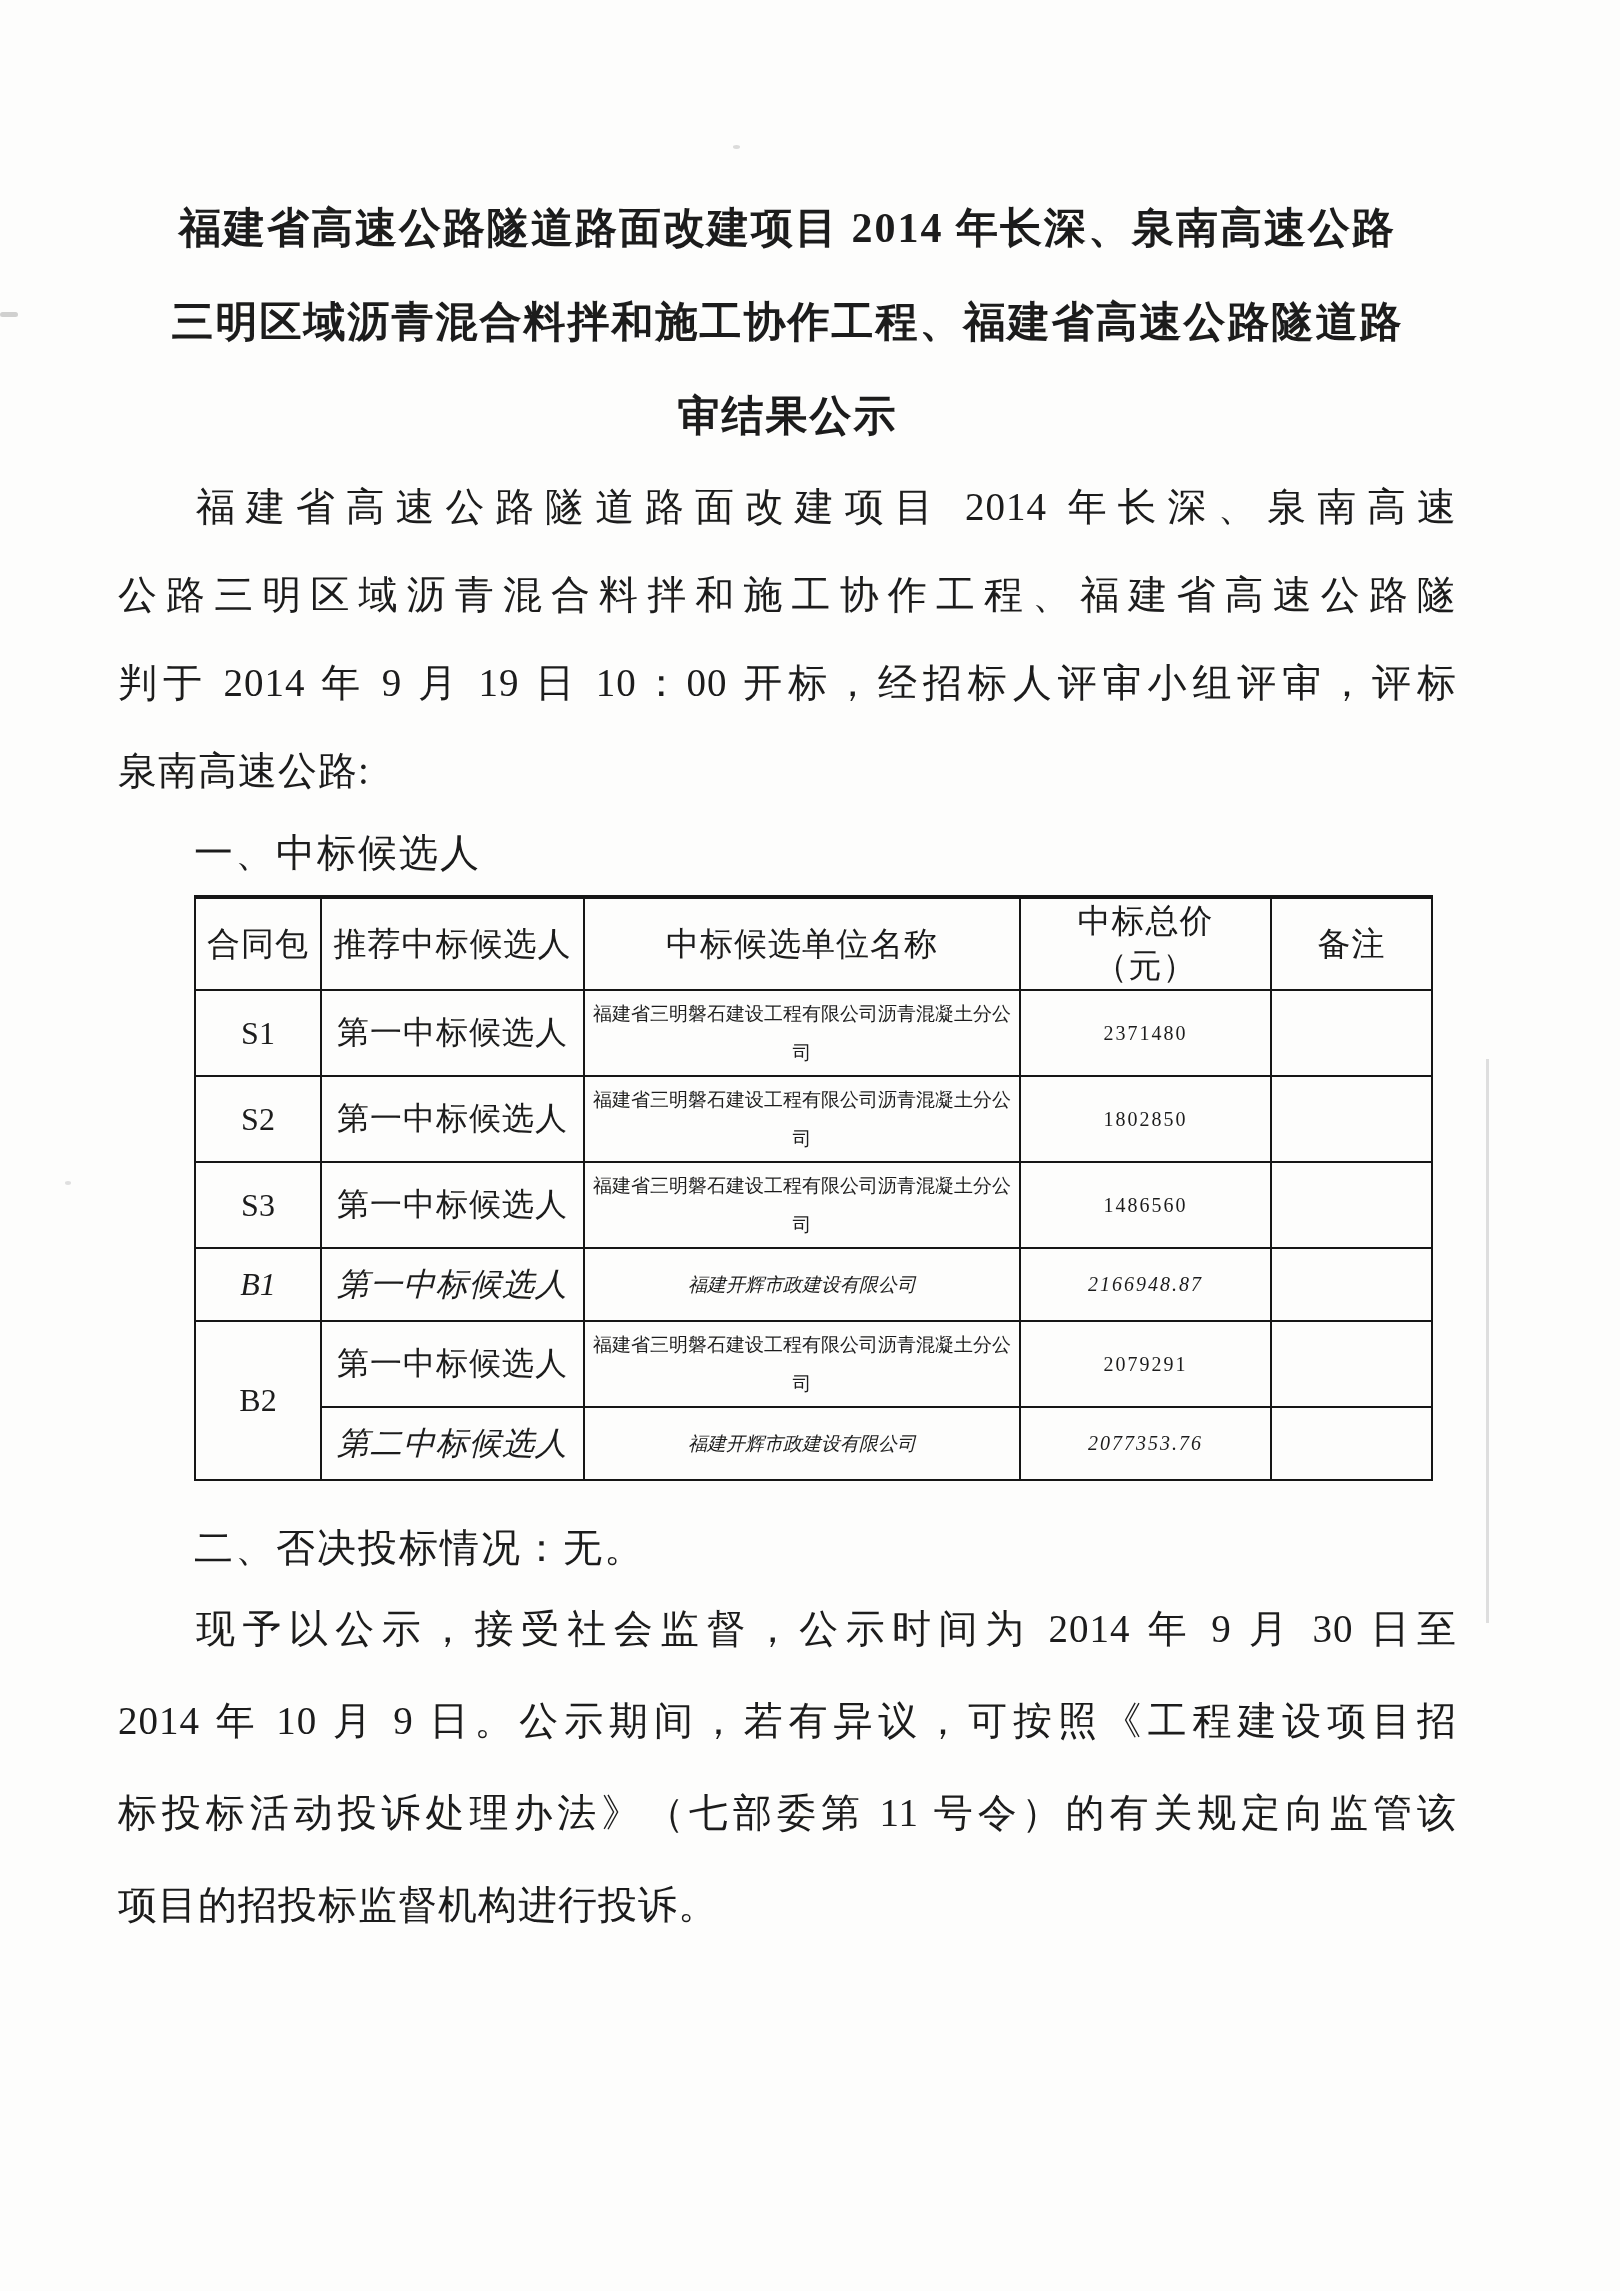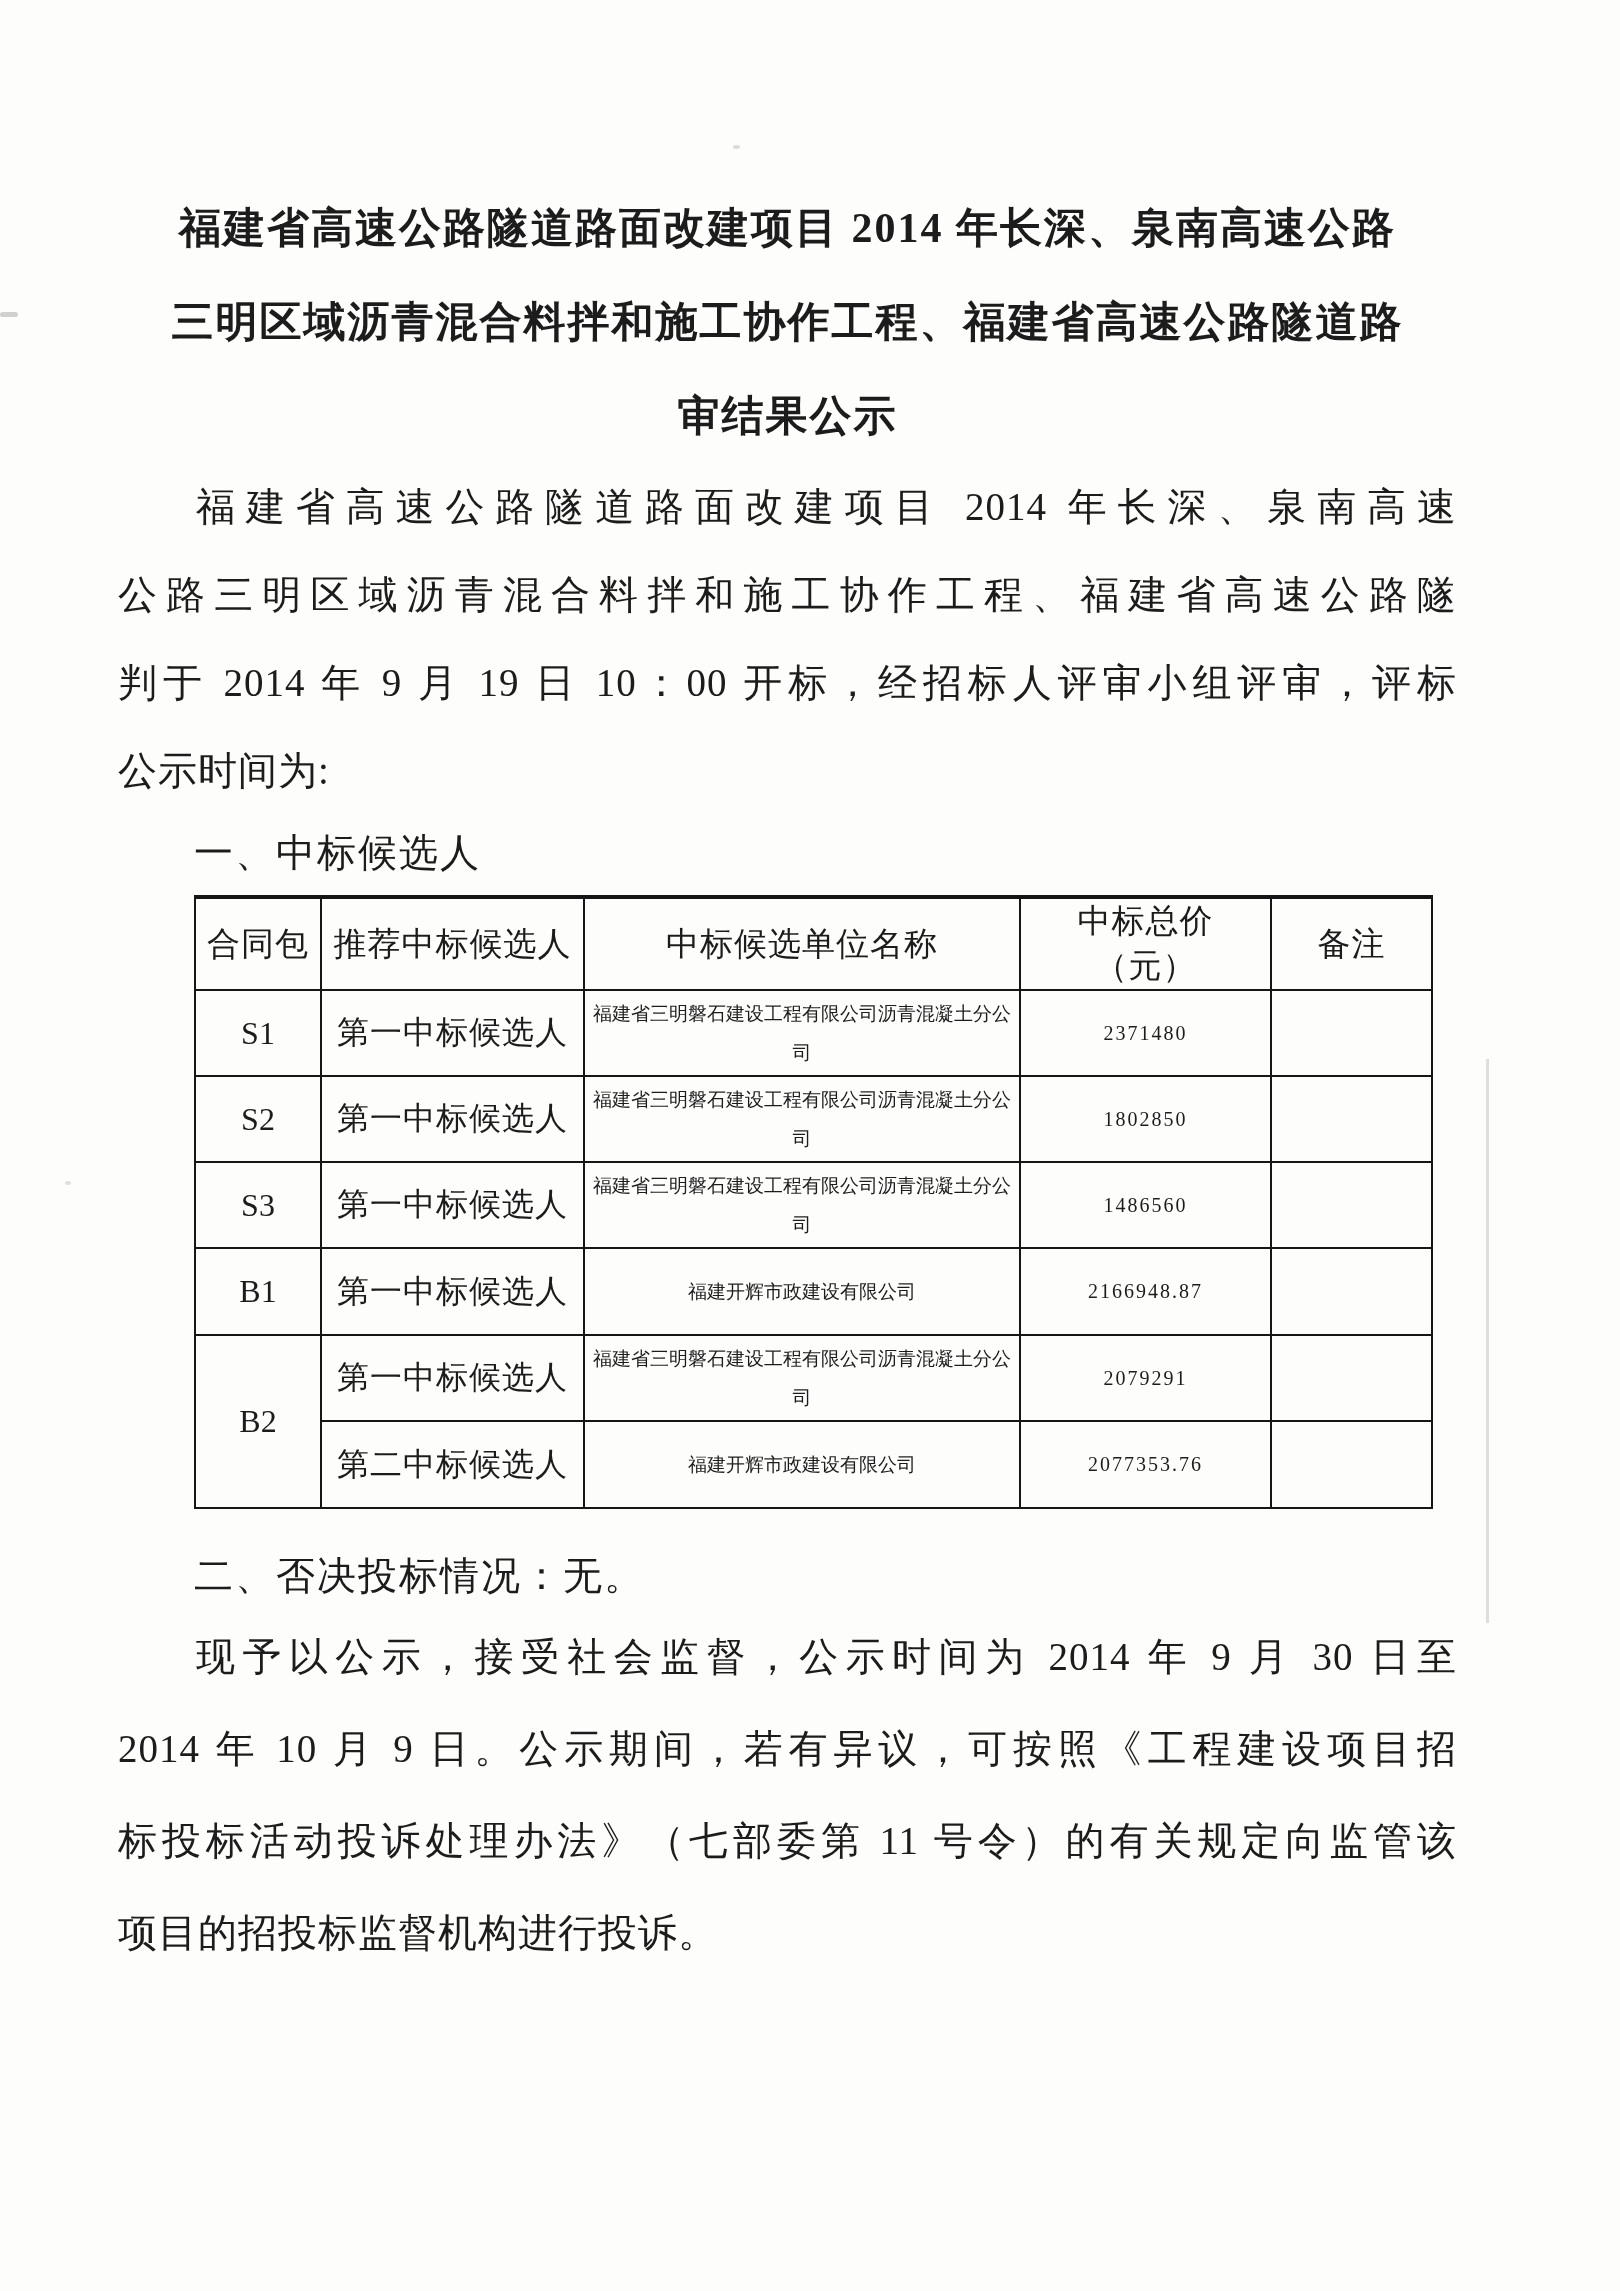--- a/index.html
+++ b/index.html
@@ -53,21 +53,21 @@
     padding:0 5.9px;
     box-sizing:border-box;
   }
   col.c-package{width:126px;}
   col.c-candidate{width:263px;}
   col.c-company{width:436px;}
   col.c-price{width:251px;}
   col.c-remark{width:161px;}
   tr.hdr{height:88px;}
   tr.r-tall{height:86px;}
-  tr.r-short{height:87px;}
+  tr.r-short{height:73px;font-style:italic;}
   th.h-cell{font-size:33px;letter-spacing:1px;}
   td.package-cell{font-size:32px;font-family:"Liberation Serif","DejaVu Serif",serif;}
   td.candidate-cell{font-size:32px;letter-spacing:1px;}
   td.company-cell{font-size:19px;line-height:39px;padding:2px 33px;}
   td.price-cell{font-size:20px;letter-spacing:2px;}
   td.remark-cell{font-size:32px;}
   
   .artifact{position:absolute;background:#9a9a9a;opacity:.45;}
   .artifact.dash-left{left:0;top:312px;width:17.6px;height:4.9px;border-radius:2.9px;}
   .artifact.speck-top{left:733px;top:145px;width:6.9px;height:3.9px;border-radius:50%;opacity:.35;}
@@ -82,21 +82,21 @@
   <div class="title">
     <div class="tline">福建省高速公路隧道路面改建项目 2014 年长深、泉南高速公路</div>
     <div class="tline">三明区域沥青混合料拌和施工协作工程、福建省高速公路隧道路</div>
     <div class="tline">审结果公示</div>
   </div>
 
   <div class="para intro">
     <div class="line first">福建省高速公路隧道路面改建项目 2014 年长深、泉南高速</div>
     <div class="line">公路三明区域沥青混合料拌和施工协作工程、福建省高速公路隧</div>
     <div class="line">判于 2014 年 9 月 19 日 10：00 开标，经招标人评审小组评审，评标</div>
-    <div class="line plain">公示时间为:</div>
+    <div class="line plain">泉南高速公路:</div>
   </div>
 
   <div class="sec-heading one">一、中标候选人</div>
 
   <table class="candidates">
     <colgroup>
       <col class="c-package">
         <col class="c-candidate">
         <col class="c-company">
         <col class="c-price">

